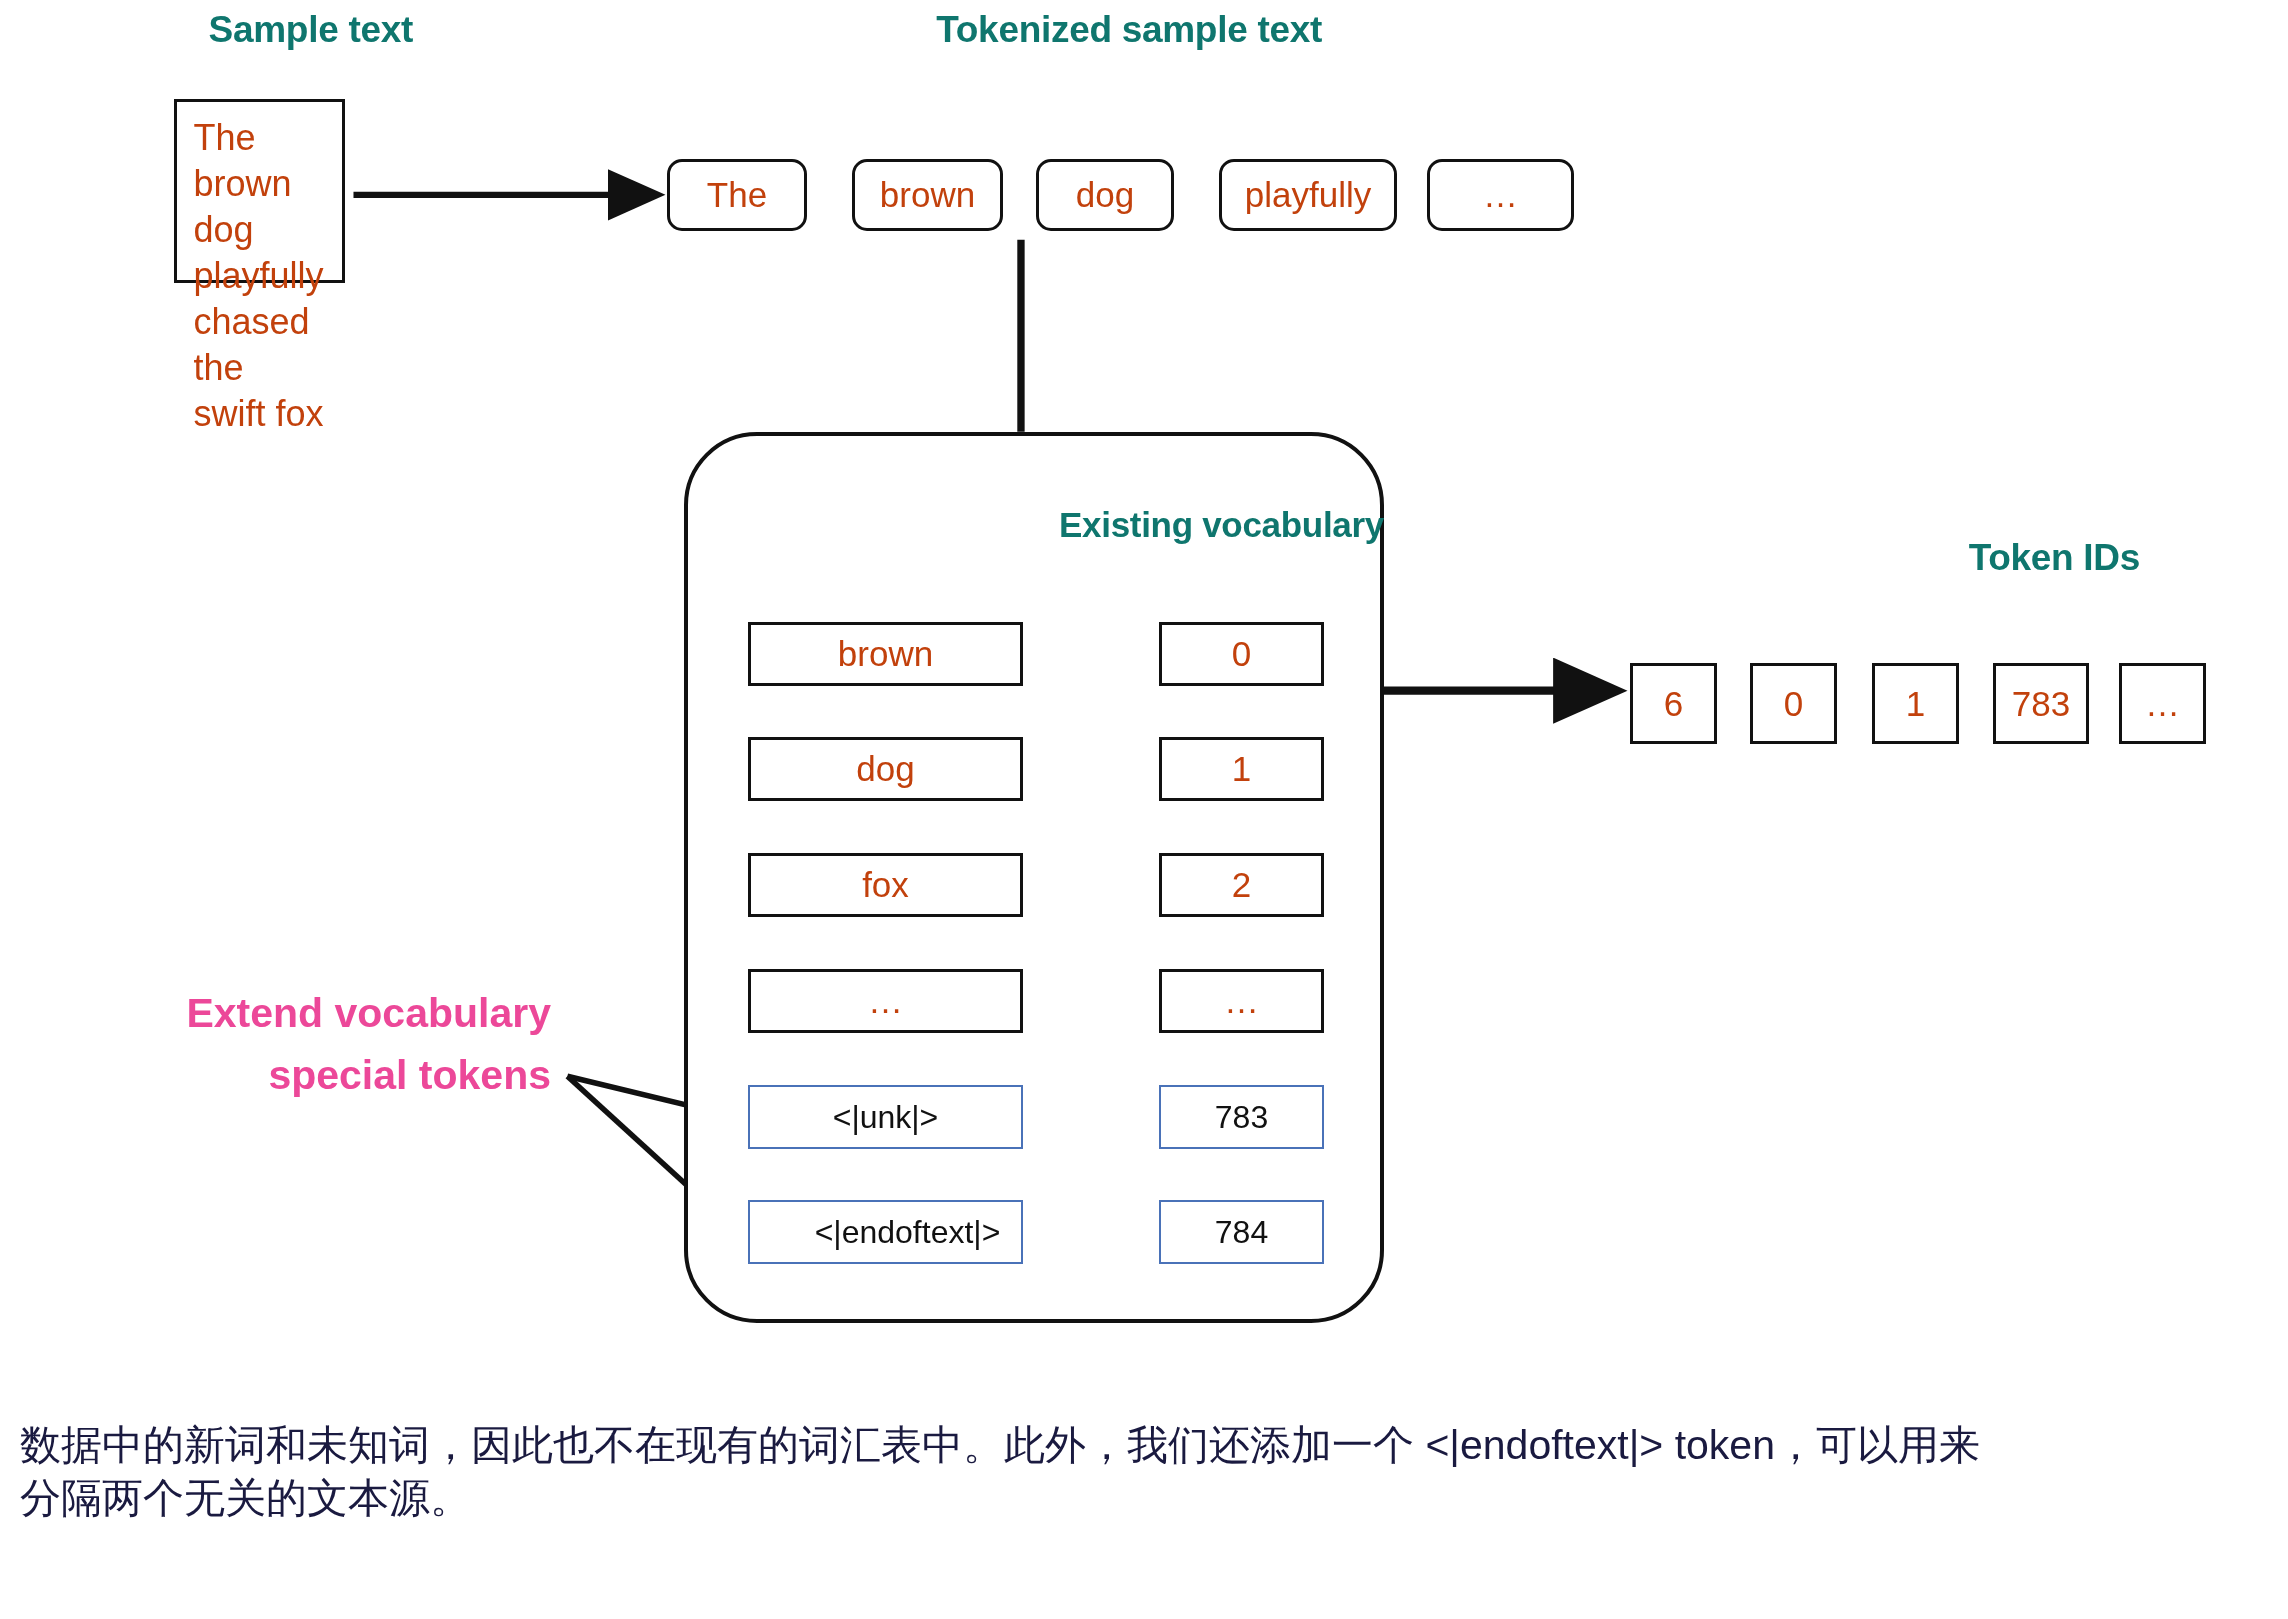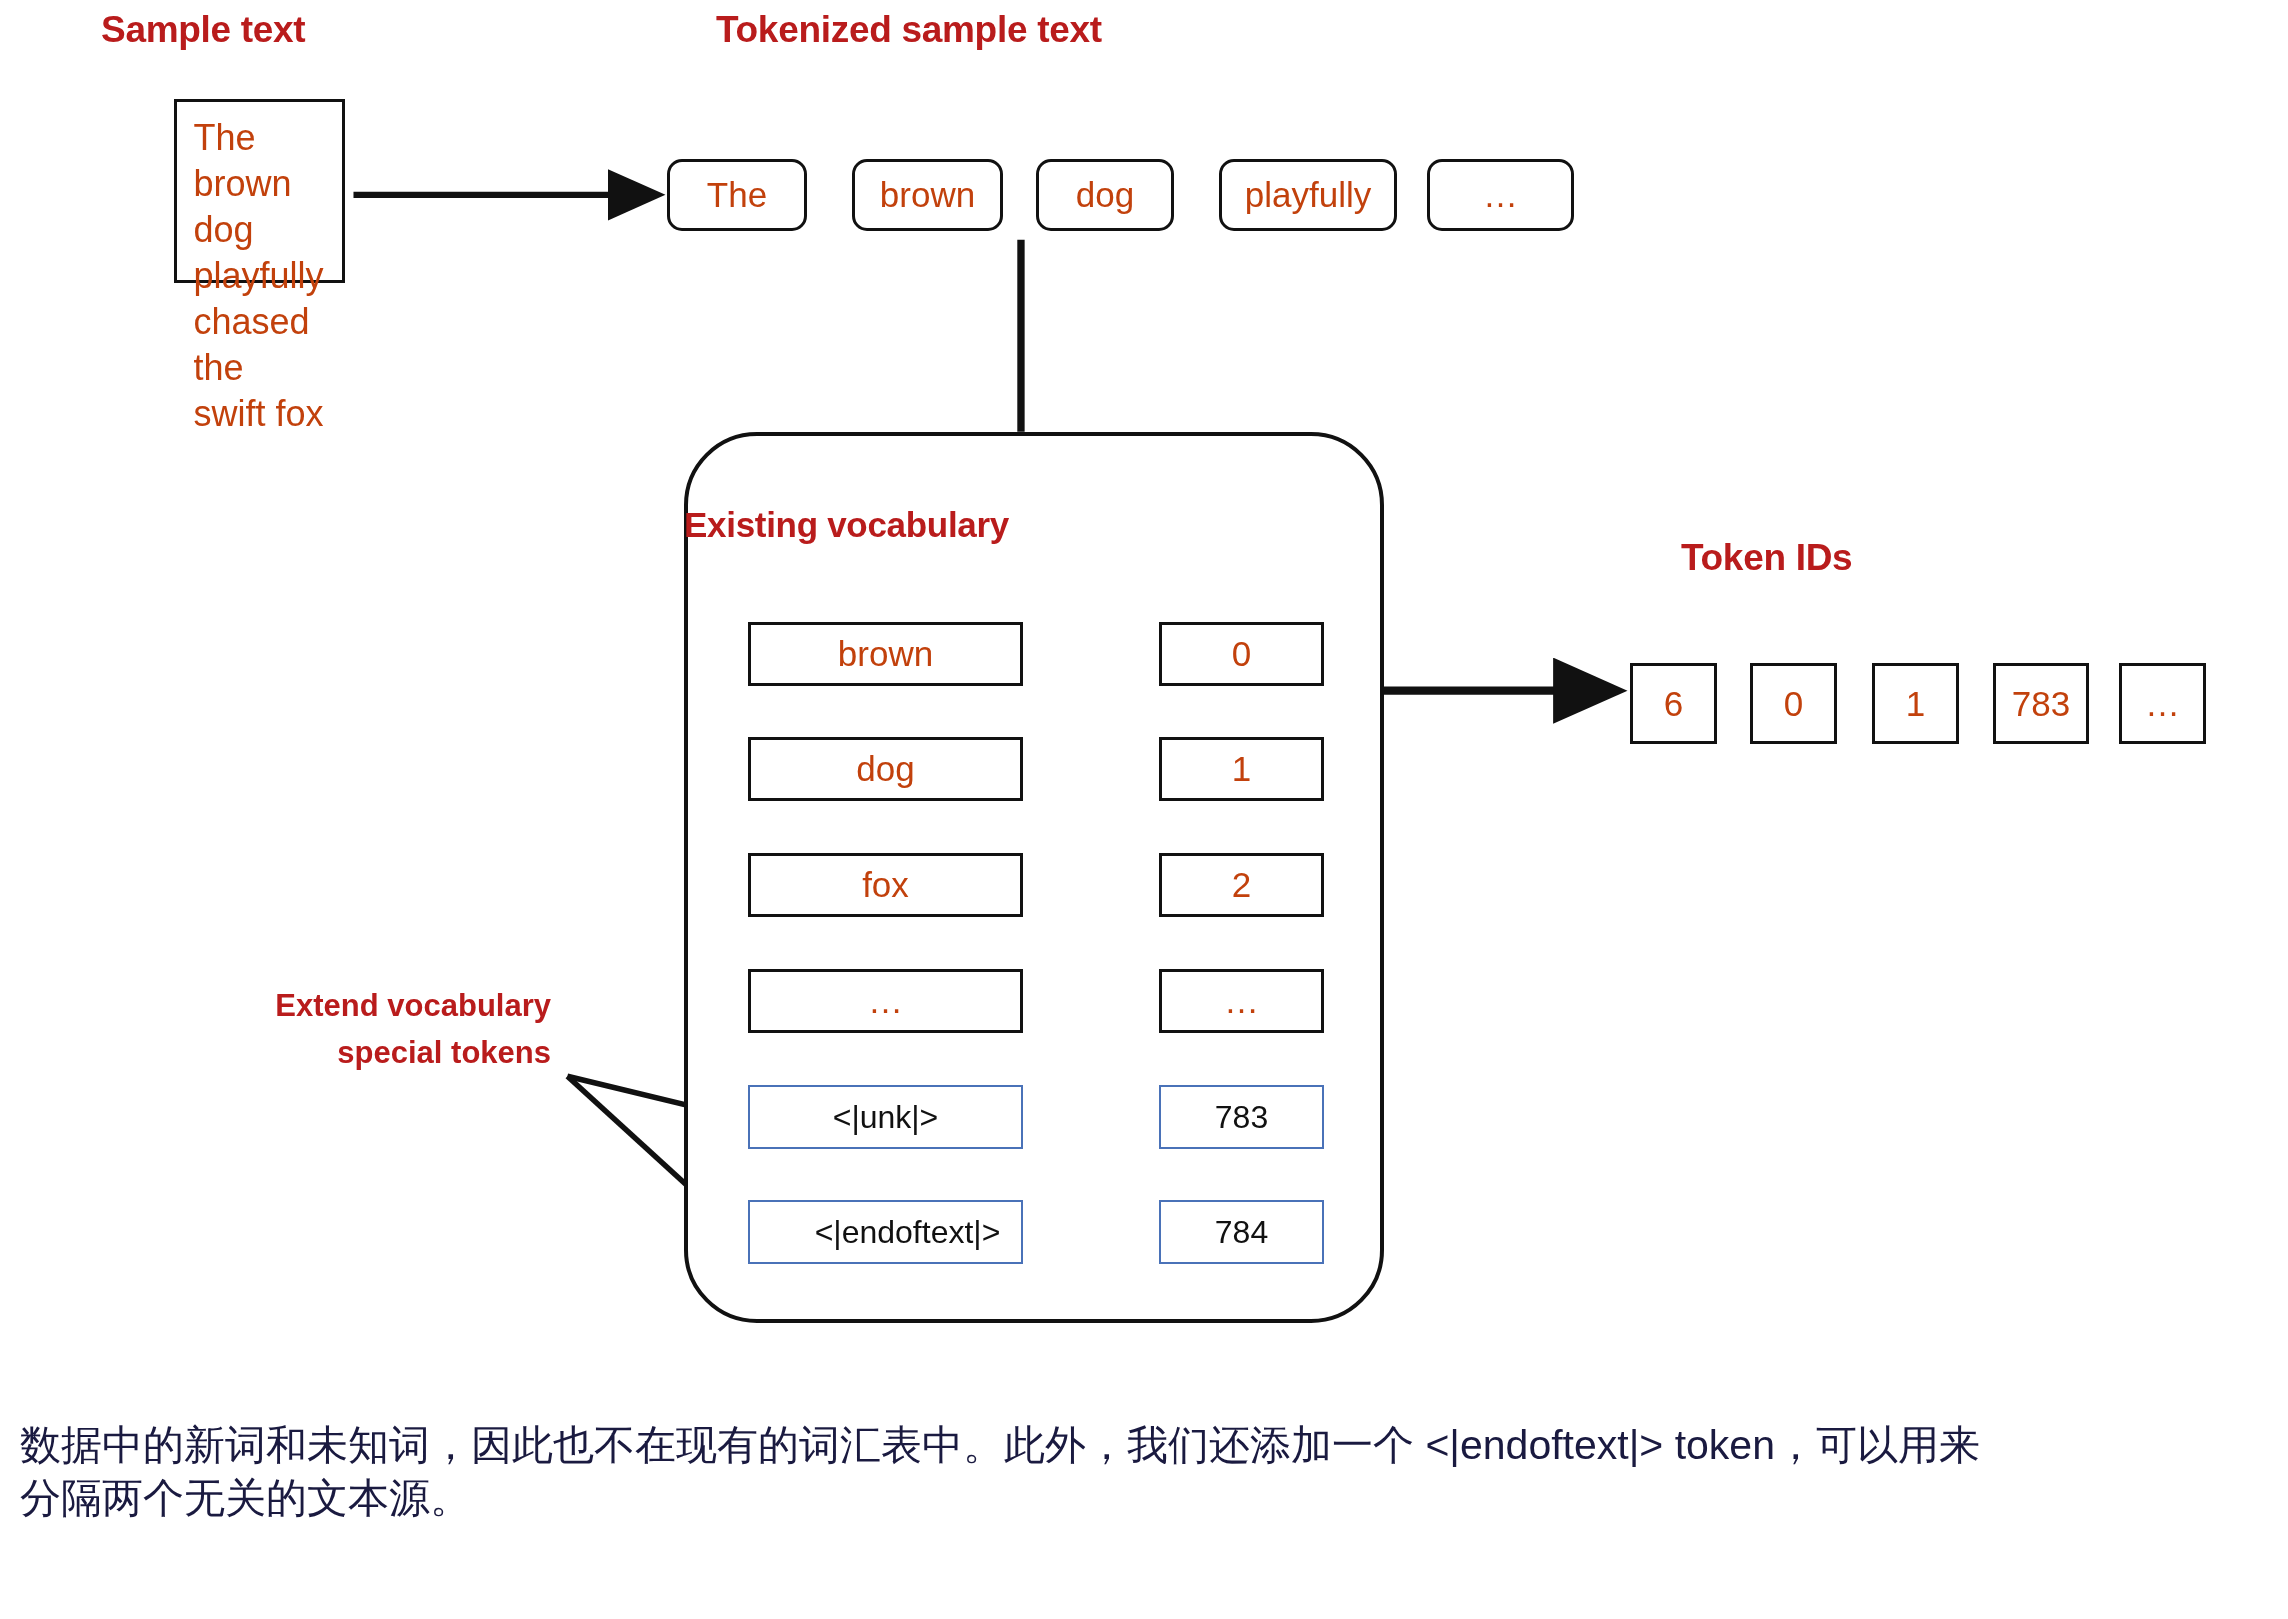--- a/index.html
+++ b/index.html
@@ -5,21 +5,21 @@
   html,body{margin:0;padding:0;background:#ffffff;}
   body{
     width:2288px;height:1620px;position:relative;overflow:hidden;
     font-family:"Liberation Sans","DejaVu Sans",sans-serif;
     background:#ffffff;
   }
   .abs{position:absolute;}
 
   
   .heading{
-    font-weight:bold;font-size:37px;color:#b91c1c;text-align:left;
+    font-weight:bold;font-size:37px;color:#0f766e;text-align:right;
     letter-spacing:-0.3px;white-space:nowrap;
   }
 
   
   .box{
     border:3.7px solid #111;background:#fff;
     display:flex;align-items:center;justify-content:center;
     box-sizing:border-box;color:#c2410c;
   }
   .sample-box{
@@ -38,21 +38,21 @@
   }
 
   
   .vocab-panel{
     border:4.6px solid #111;border-radius:73px;background:#fff;
     box-sizing:border-box;
   }
 
   
   .annot{
-    font-weight:bold;font-size:31px;line-height:1.5;color:#b91c1c;
+    font-weight:bold;font-size:41px;line-height:1.5;color:#ec4899;
     text-align:right;white-space:nowrap;
   }
 
   
   .caption{
     font-size:41px;line-height:1.30;color:#1a1a40;
     font-family:"Liberation Sans","DejaVu Sans",sans-serif;
     letter-spacing:0px;
   }
   .caption div{white-space:nowrap;}

